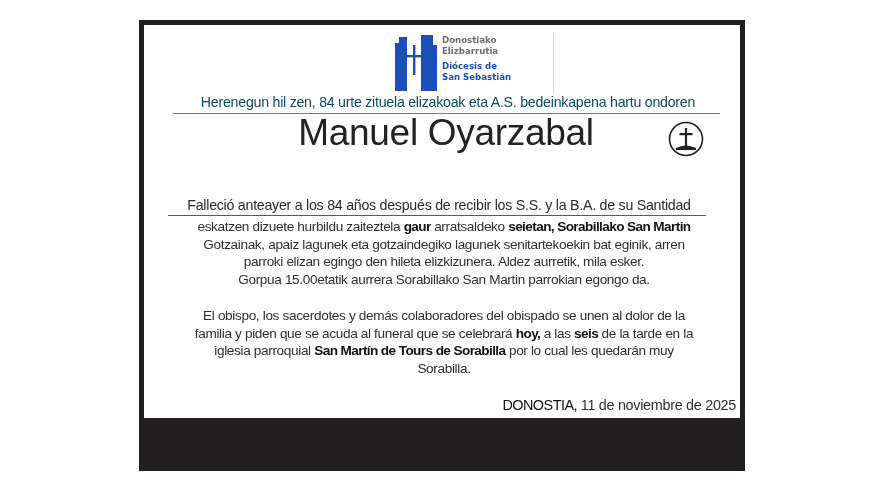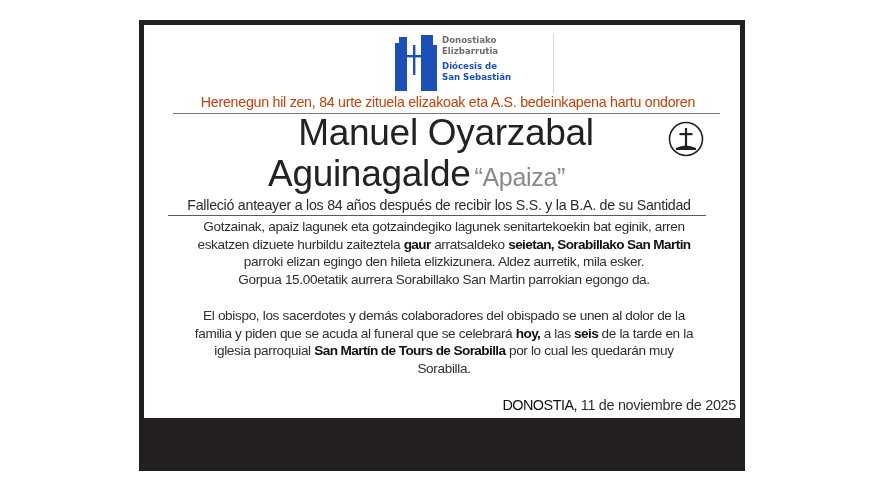--- a/index.html
+++ b/index.html
@@ -71,21 +71,21 @@
     .logo-es { color: #1d4fb8; margin-top: 4px; }
 
     .line-eu-top {
       position: absolute;
       left: 28px;
       top: 69px;
       width: 552px;
       text-align: center;
       font-size: 14.2px;
       letter-spacing: -0.25px;
-      color: #c2410c;
+      color: #0c4a6e;
       white-space: nowrap;
     }
     .rule-1 {
       position: absolute;
       left: 29px;
       top: 88px;
       width: 547px;
       height: 1px;
       background: #7a7a7a;
     }
@@ -201,35 +201,34 @@
             <div>San Sebastián</div>
           </div>
         </div>
         <div class="logo-divider"></div>
       </div>
 
       <div class="line-eu-top">Herenegun hil zen, 84 urte zituela elizakoak eta A.S. bedeinkapena hartu ondoren</div>
       <div class="rule-1"></div>
 
       <div class="name-1">Manuel Oyarzabal</div>
-      <div class="name-2"><span>Aguinagalde</span><span class="nickname">“Apaiza”</span></div>
 
       <svg class="cross-badge" viewBox="0 0 36 36">
         <circle cx="18" cy="18" r="16.5" fill="none" stroke="#222" stroke-width="1.6"></circle>
         <rect x="16.9" y="7" width="2.2" height="19" fill="#222"></rect>
         <rect x="11.5" y="12" width="13" height="2.2" fill="#222"></rect>
         <path d="M8 27 Q18 22 28 27 L28 29 L8 29 Z" fill="#222"></path>
       </svg>
 
       <div class="line-es-top">Falleció anteayer a los 84 años después de recibir los S.S. y la B.A. de su Santidad</div>
       <div class="rule-2"></div>
 
       <div class="para para-eu">
+        <div><span>eskatzen dizuete hurbildu zaiteztela </span><b>gaur</b><span> arratsaldeko </span><b>seietan, Sorabillako San Martin</b></div>
         <div>Gotzainak, apaiz lagunek eta gotzaindegiko lagunek senitartekoekin bat eginik, arren</div>
-        <div><span>eskatzen dizuete hurbildu zaiteztela </span><b>gaur</b><span> arratsaldeko </span><b>seietan, Sorabillako San Martin</b></div>
         <div>parroki elizan egingo den hileta elizkizunera. Aldez aurretik, mila esker.</div>
         <div>Gorpua 15.00etatik aurrera Sorabillako San Martin parrokian egongo da.</div>
       </div>
 
       <div class="para para-es">
         <div>El obispo, los sacerdotes y demás colaboradores del obispado se unen al dolor de la</div>
         <div><span>familia y piden que se acuda al funeral que se celebrará </span><b>hoy,</b><span> a las </span><b>seis</b><span> de la tarde en la</span></div>
         <div><span>iglesia parroquial </span><b>San Martín de Tours de Sorabilla</b><span> por lo cual les quedarán muy</span></div>
         <div>Sorabilla.</div>
       </div>

